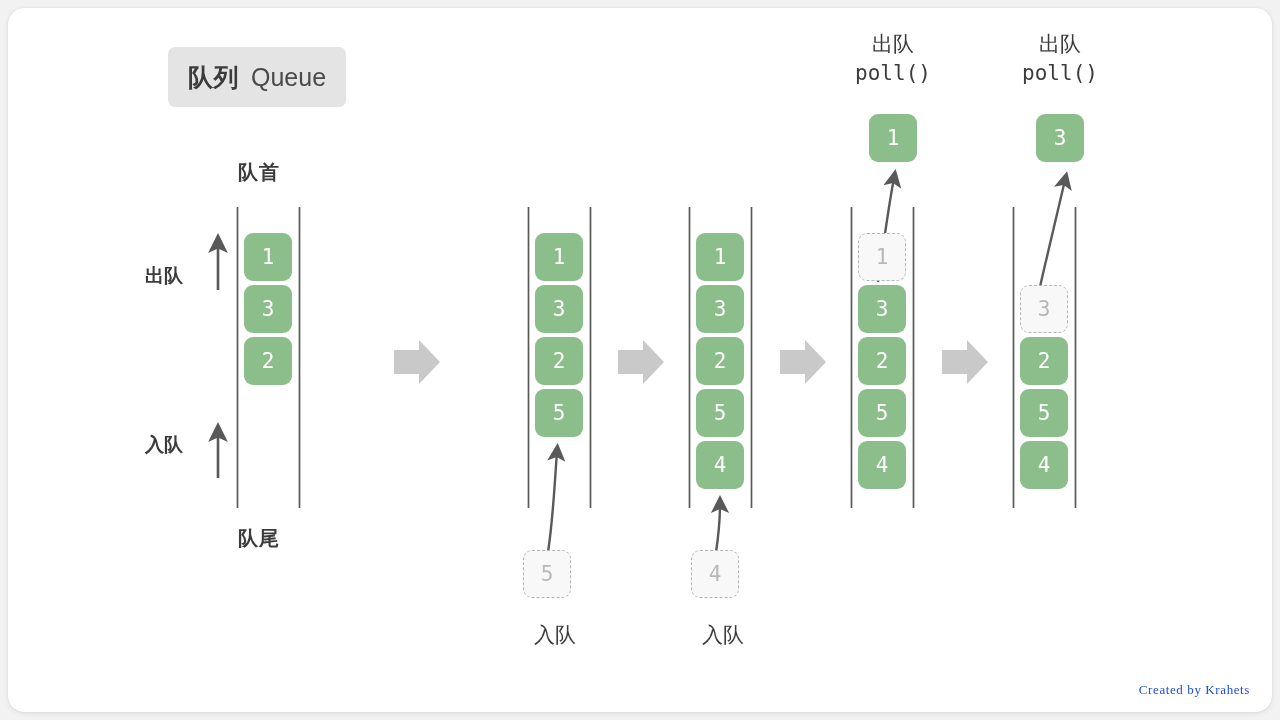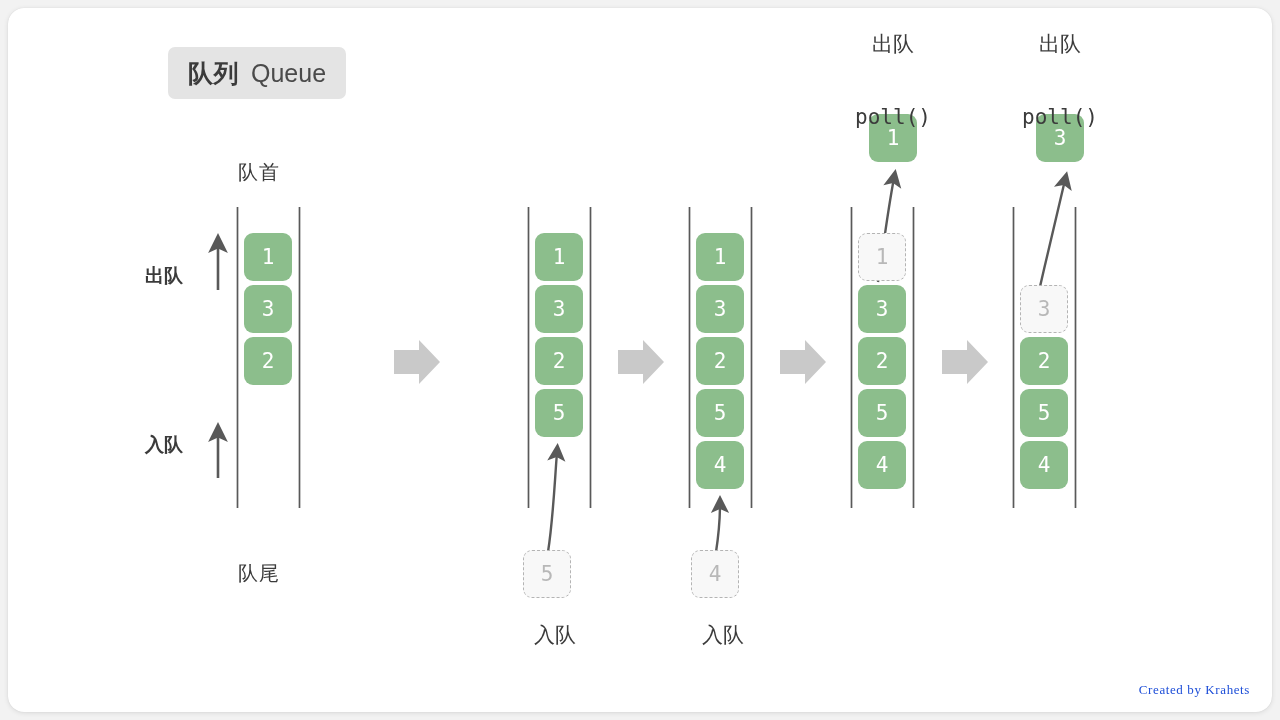--- a/index.html
+++ b/index.html
@@ -29,21 +29,21 @@
     border-radius: 16px;
     box-shadow: 0 1px 5px rgba(0,0,0,0.10), 0 0 1px rgba(0,0,0,0.12);
   }
 
   
   .title-badge {
     position: absolute;
     background: #e4e4e4;
     border-radius: 7px;
     padding: 0 20px;
-    height: 52px;
+    height: 60px;
     display: flex;
     align-items: center;
     gap: 12px;
   }
   .title-cn {
     font-family: "Liberation Sans", "DejaVu Sans", sans-serif;
     font-size: 25px;
     font-weight: bold;
     color: #3b3b3b;
     letter-spacing: 0.5px;
@@ -52,21 +52,21 @@
     font-family: Liberation Sans, sans-serif;
     font-size: 25px;
     color: #4a4a4a;
     letter-spacing: 0px;
   }
 
   
   .head-label {
     position: absolute;
     font-size: 20px;
-    font-weight: normal;
+    font-weight: bold;
     color: #3b3b3b;
     white-space: nowrap;
     letter-spacing: 1px;
   }
 
   
   .cell {
     position: absolute;
     width: 48px;
     height: 48px;
@@ -106,21 +106,20 @@
     font-family: "Liberation Sans", "DejaVu Sans", sans-serif;
     font-size: 21px;
     color: #3b3b3b;
     display: block;
   }
   .op-code {
     font-family: "DejaVu Sans Mono", "Liberation Mono", monospace;
     font-size: 21px;
     color: #3b3b3b;
     display: block;
-    margin-top: 44px;
   }
   .op-code .argnum { color: #539a53; font-weight: bold; }
 
   
   .credit {
     position: absolute;
     right: 30px;
     bottom: 22px;
     font-family: Liberation Serif, serif;
     font-size: 13px;
@@ -208,21 +207,21 @@
       <path d="M1030,330 C1041,282 1055,222 1065,180" fill="none" stroke="#595959" stroke-width="2.4" marker-end="url(#ah)"></path>
     </g>
   </svg>
 
   <div class="title-badge" style="left:168px; top:47px;">
     <span class="title-cn">队列</span>
     <span class="title-en">Queue</span>
   </div>
 
   <div class="head-label" style="left:238px; top:159px;">队首</div>
-  <div class="head-label" style="left:238px; top:560px;">队尾</div>
+  <div class="head-label" style="left:238px; top:525px;">队尾</div>
 
   <div class="side-label" style="left:145px; top:263px;">出队</div>
   <div class="side-label" style="left:145px; top:432px;">入队</div>
 
   <div class="cell" style="left:244px; top:233px;">1</div>
   <div class="cell" style="left:244px; top:285px;">3</div>
   <div class="cell" style="left:244px; top:337px;">2</div>
 
   <div class="cell" style="left:535px; top:233px;">1</div>
   <div class="cell" style="left:535px; top:285px;">3</div>

